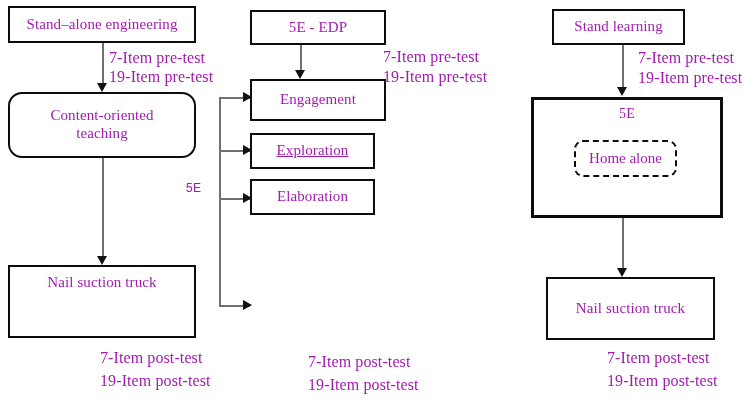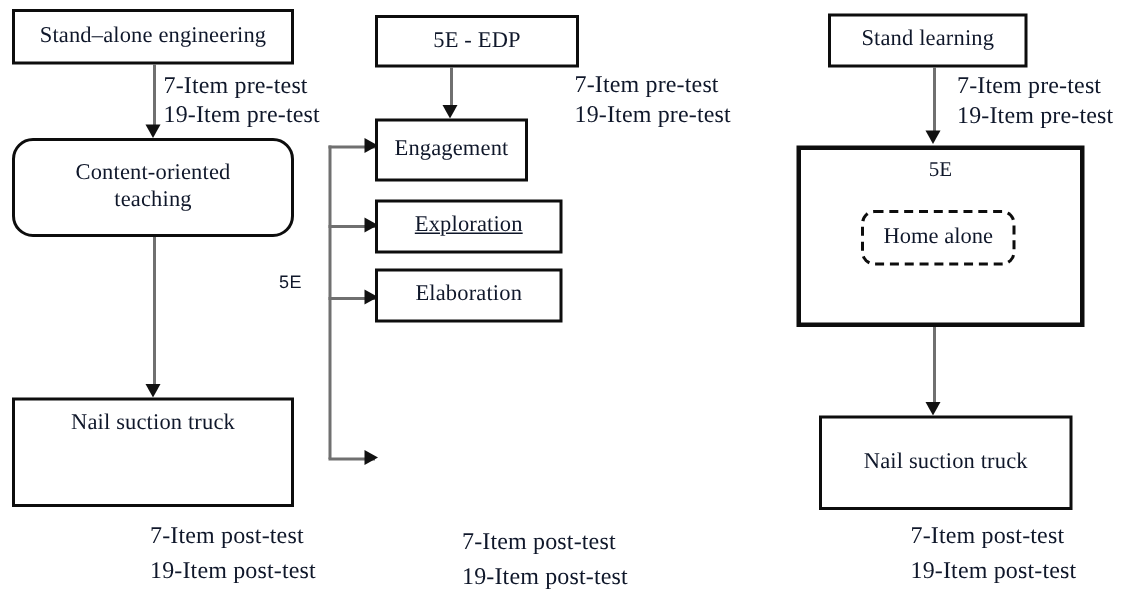--- a/index.html
+++ b/index.html
@@ -7,21 +7,21 @@
     padding: 0;
     background: #ffffff;
   }
   #canvas {
     position: relative;
     width: 747px;
     height: 402px;
     background: #ffffff;
     overflow: hidden;
     font-family: "Liberation Serif", "DejaVu Serif", serif;
-    color: #0f172a;
+    color: #a21caf;
   }
 
   
   .node {
     position: absolute;
     box-sizing: border-box;
     border: 2.5px solid #0d0d0d;
     background: #ffffff;
     display: flex;
     justify-content: center;
@@ -138,21 +138,21 @@
   <div class="node center-v" style="left:250px; top:10px; width:136px; height:35px;">
     <span class="lbl">5E - EDP</span>
   </div>
 
   <div class="vline" style="left:300px; top:45px; height:28px;"></div>
   <div class="arrow-down" style="left:295px; top:70px;"></div>
 
   <div class="ftext" style="left:383px; top:47px;">7-Item pre-test</div>
   <div class="ftext" style="left:383px; top:67px;">19-Item pre-test</div>
 
-  <div class="node center-v" style="left:250px; top:79px; width:102px; height:42px;">
+  <div class="node center-v" style="left:250px; top:79px; width:136px; height:42px;">
     <span class="lbl">Engagement</span>
   </div>
 
   <div class="node center-v" style="left:250px; top:133px; width:125px; height:36px;text-decoration:underline;">
     <span class="lbl">Exploration</span>
   </div>
 
   <div class="node center-v" style="left:250px; top:179px; width:125px; height:36px;align-items:center;">
     <span class="lbl">Elaboration</span>
   </div>

